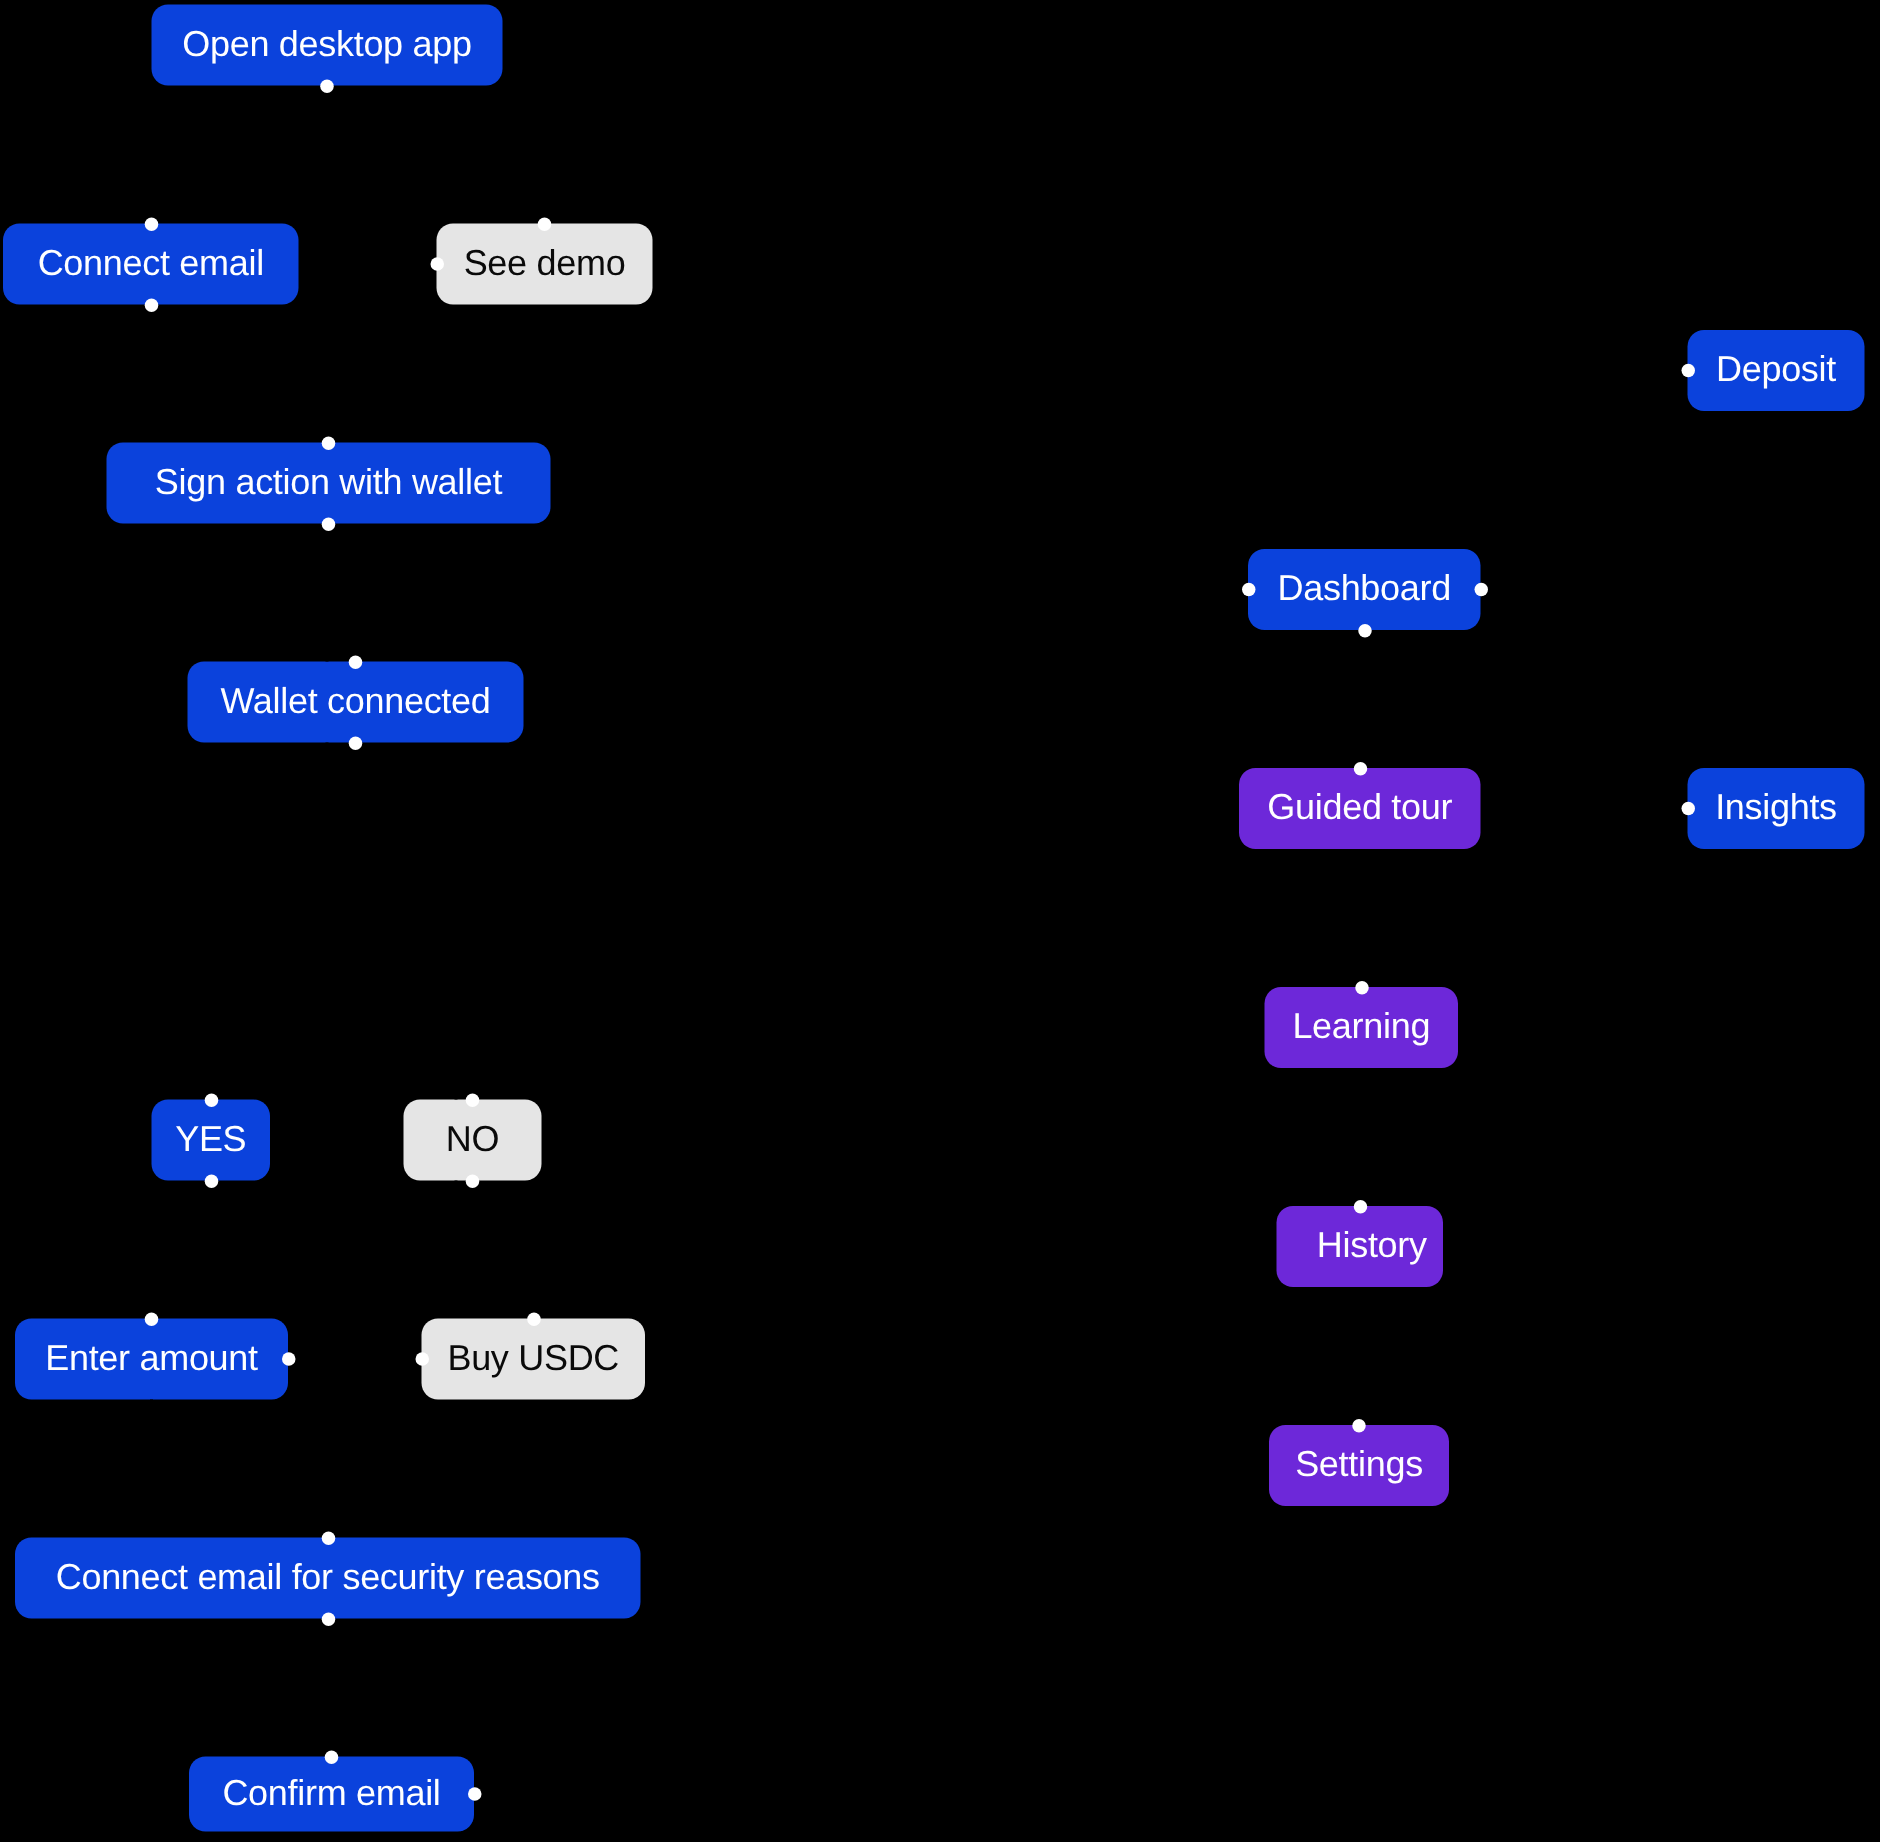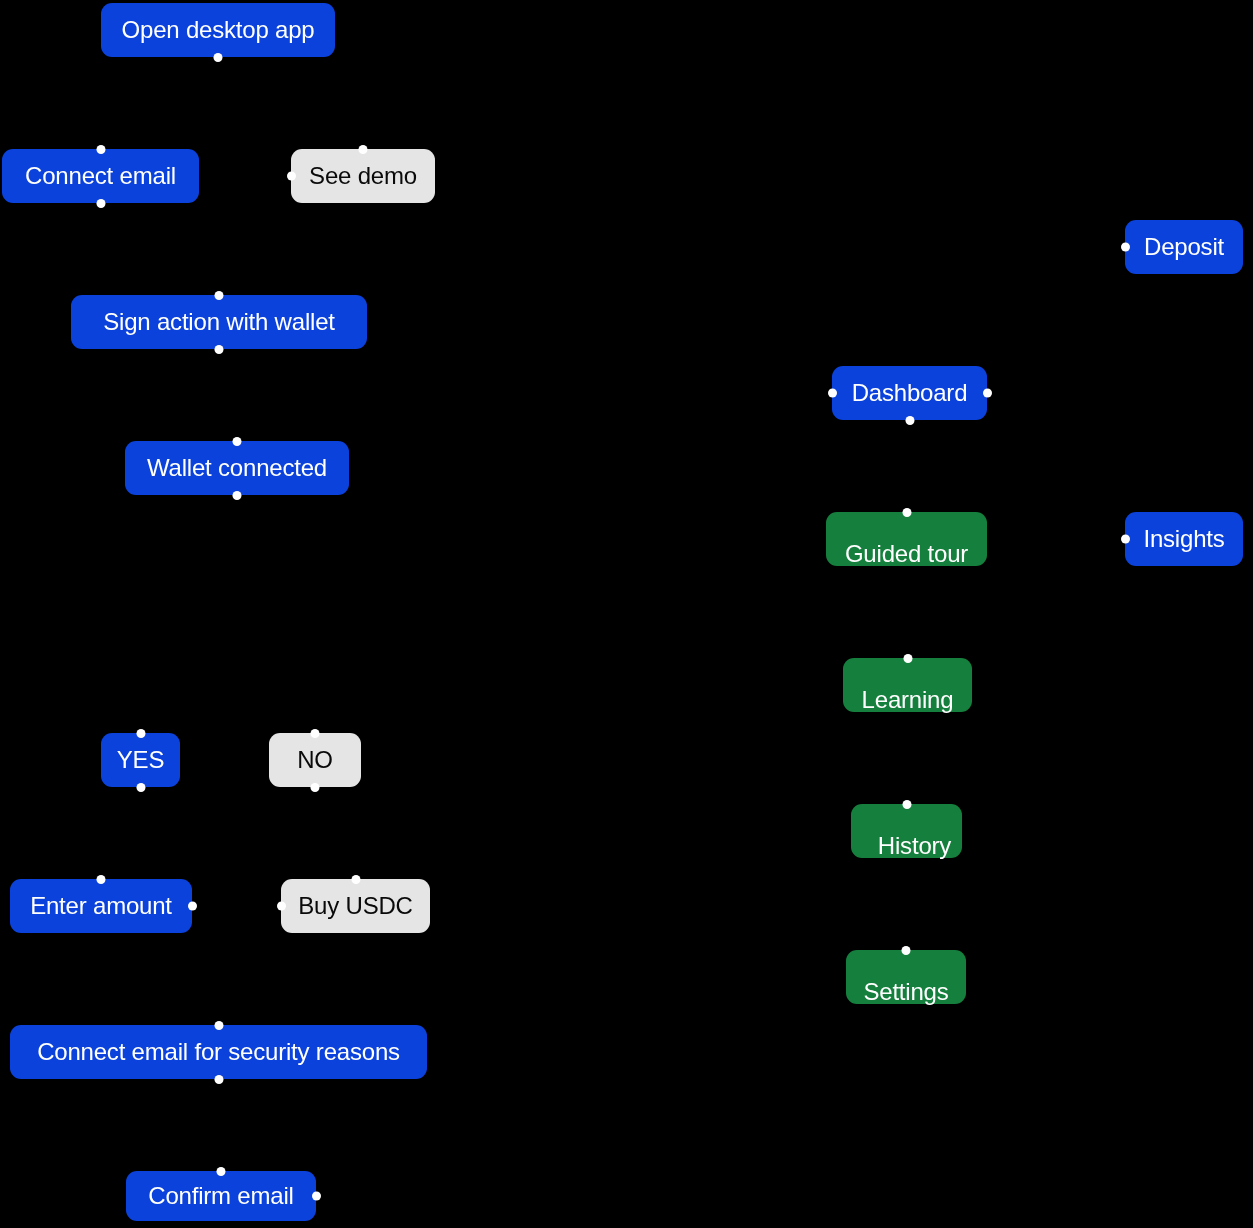--- a/index.html
+++ b/index.html
@@ -27,23 +27,22 @@
     font-weight: 400;
     letter-spacing: -0.2px;
     line-height: 1;
     user-select: none;
   }
   .node.blue-dark {
     background: #0B42DC;
     color: #ffffff;
   }
   .node.blue-light {
-    background: #15803d;
+    background: #6d28d9;
     color: #ffffff;
-    align-items: flex-end;
   }
   .node.pink {
     background: #e5e5e5;
     color: #0a0a0a;
   }
   .node-label {
     display: block;
     pointer-events: none;
   }
   .handle {

